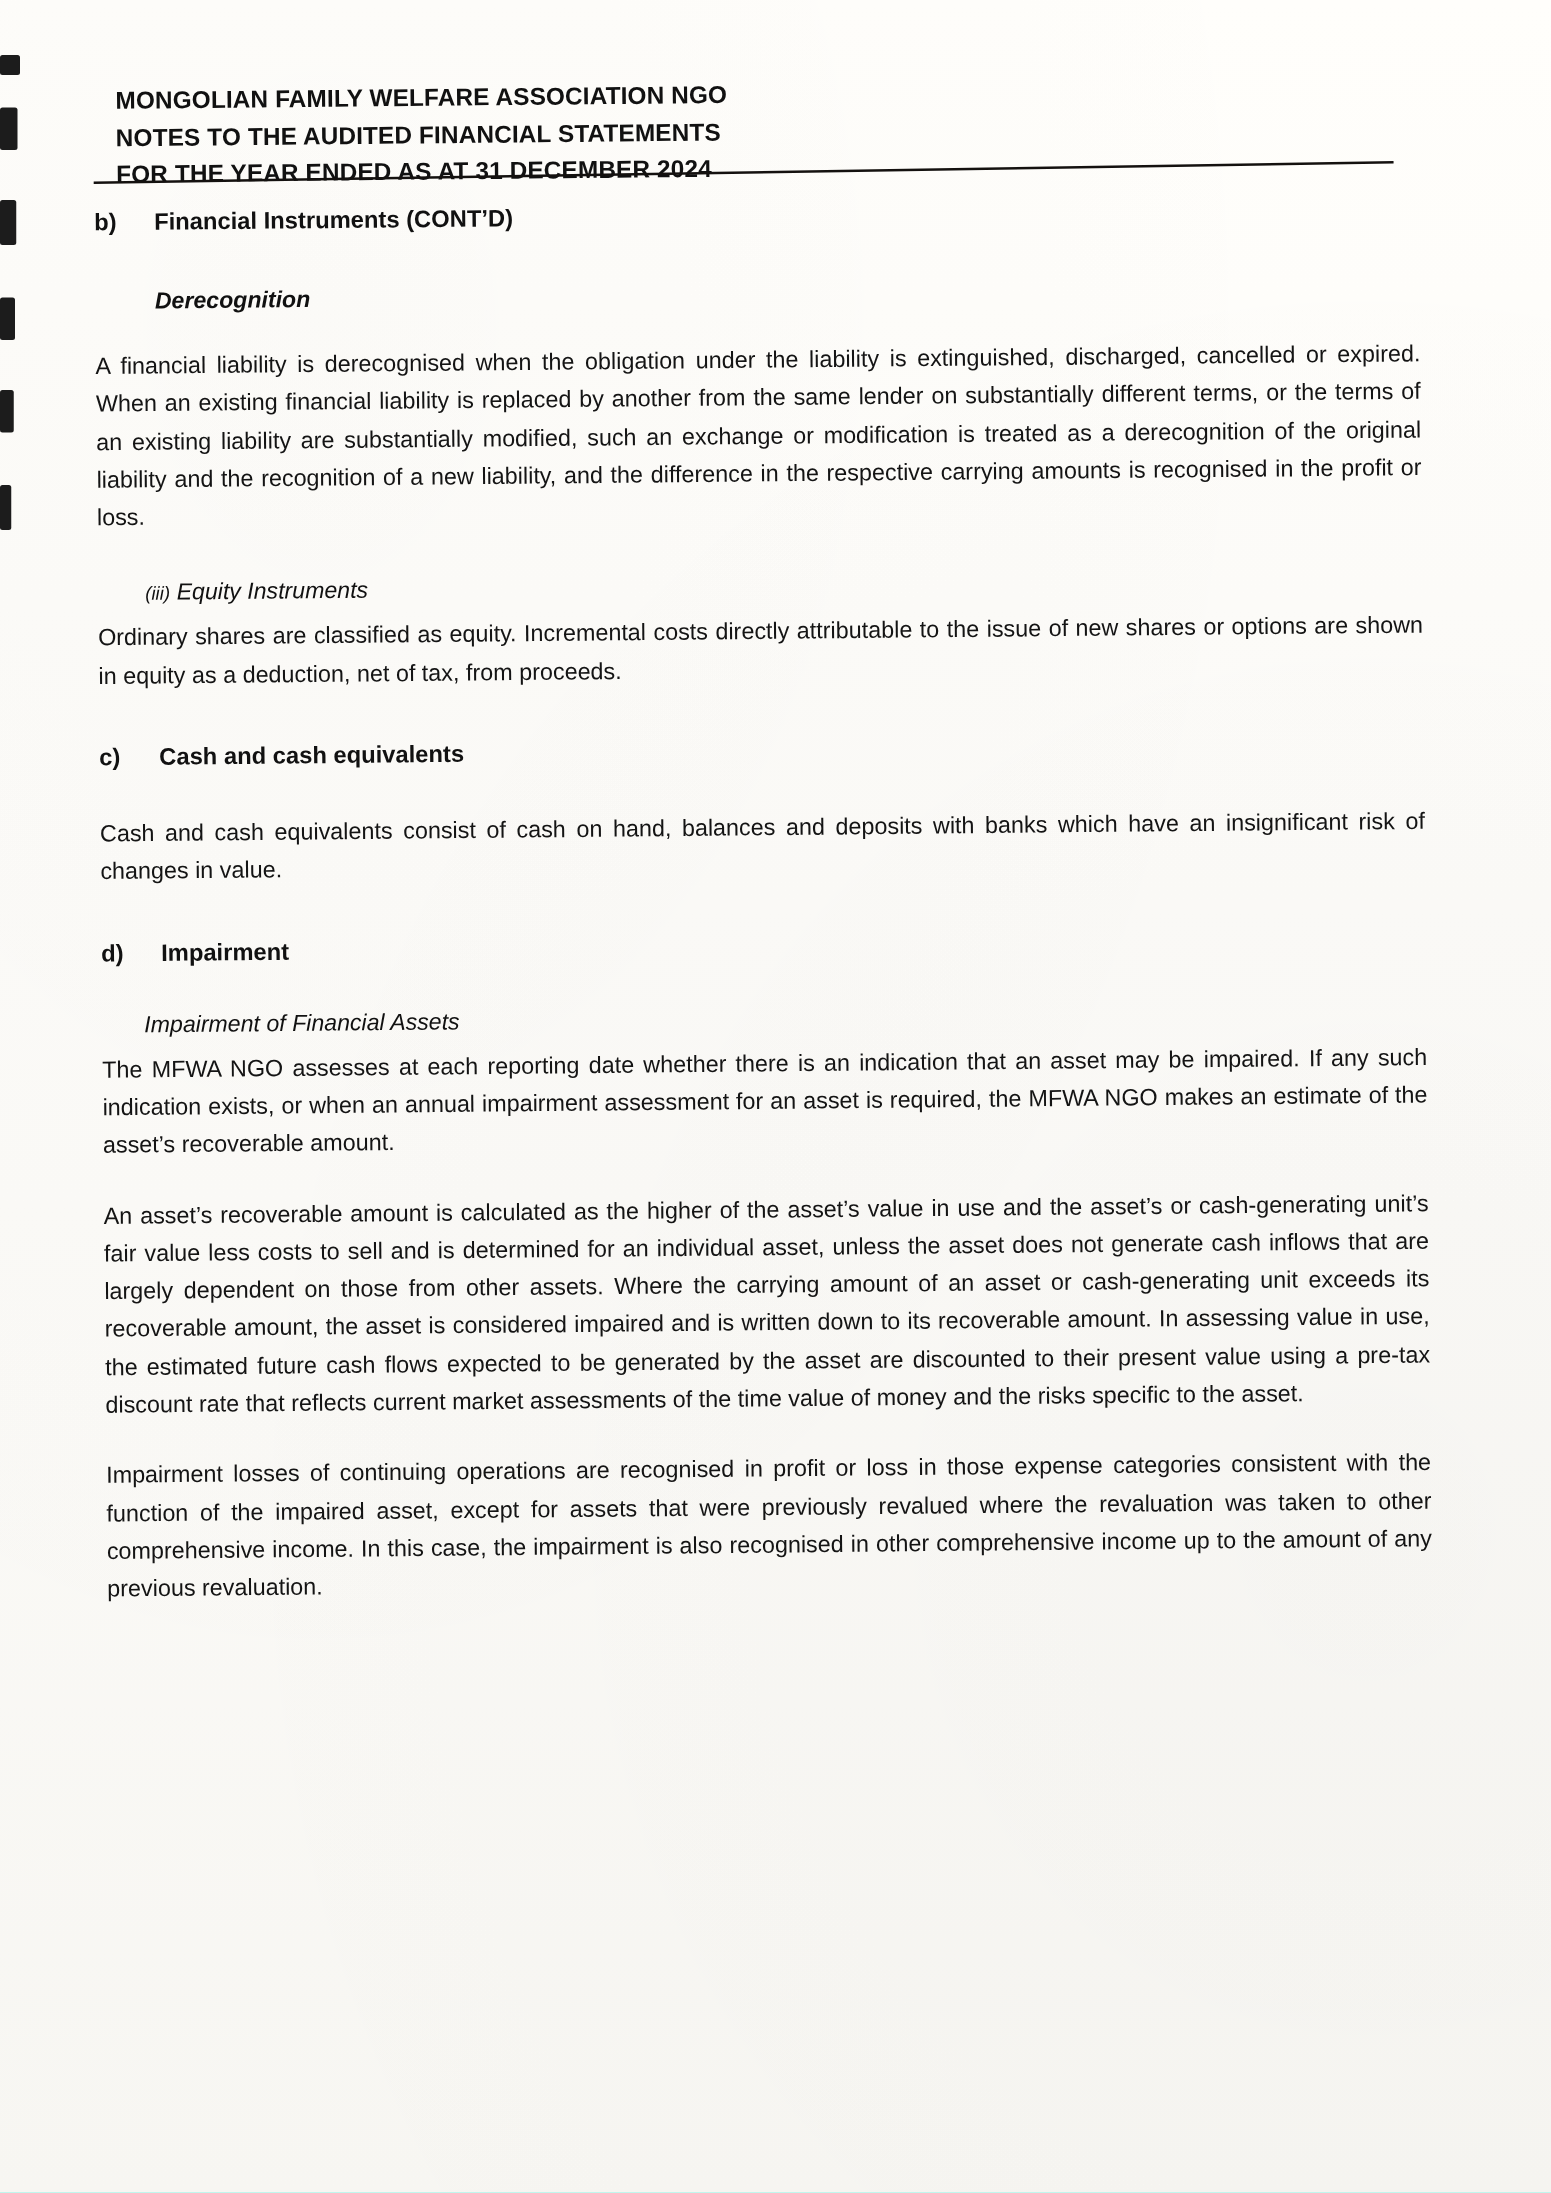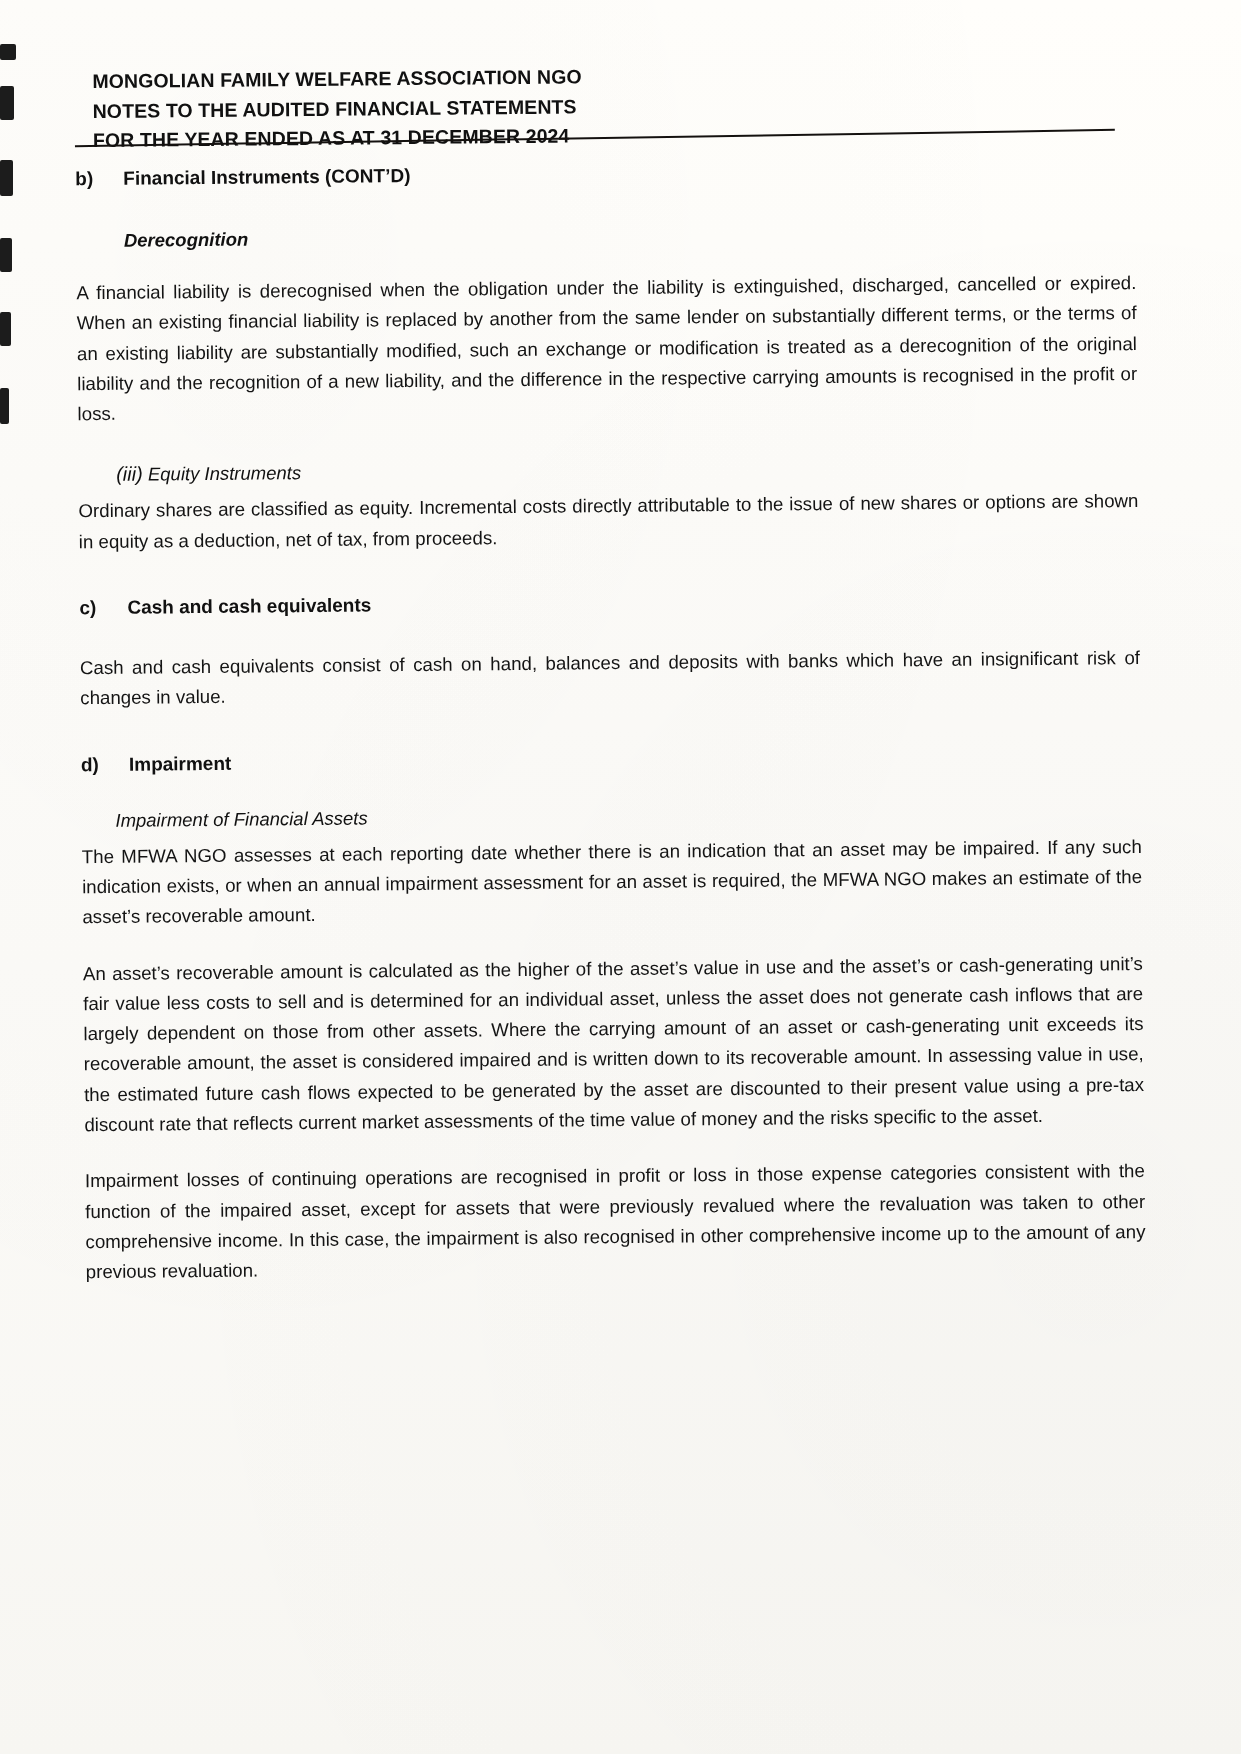--- a/index.html
+++ b/index.html
@@ -106,21 +106,21 @@
     font-weight: 700;
     margin-left: 48px;
   }
   .sub-italic {
     font-size: 18.5px;
     font-style: italic;
     font-weight: 400;
     margin-left: 38px;
   }
   .sub-italic .mini {
-    font-size: 20px;
+    font-size: 15px;
   }
   p.para {
     font-size: 18.7px;
     line-height: 1.62;
     text-align: justify;
     margin: 0;
     color: #141414;
   }
   .indent-a { margin-left: 48px; margin-right: 12px; }
   .indent-b { margin-left: 38px; margin-right: 14px; }

